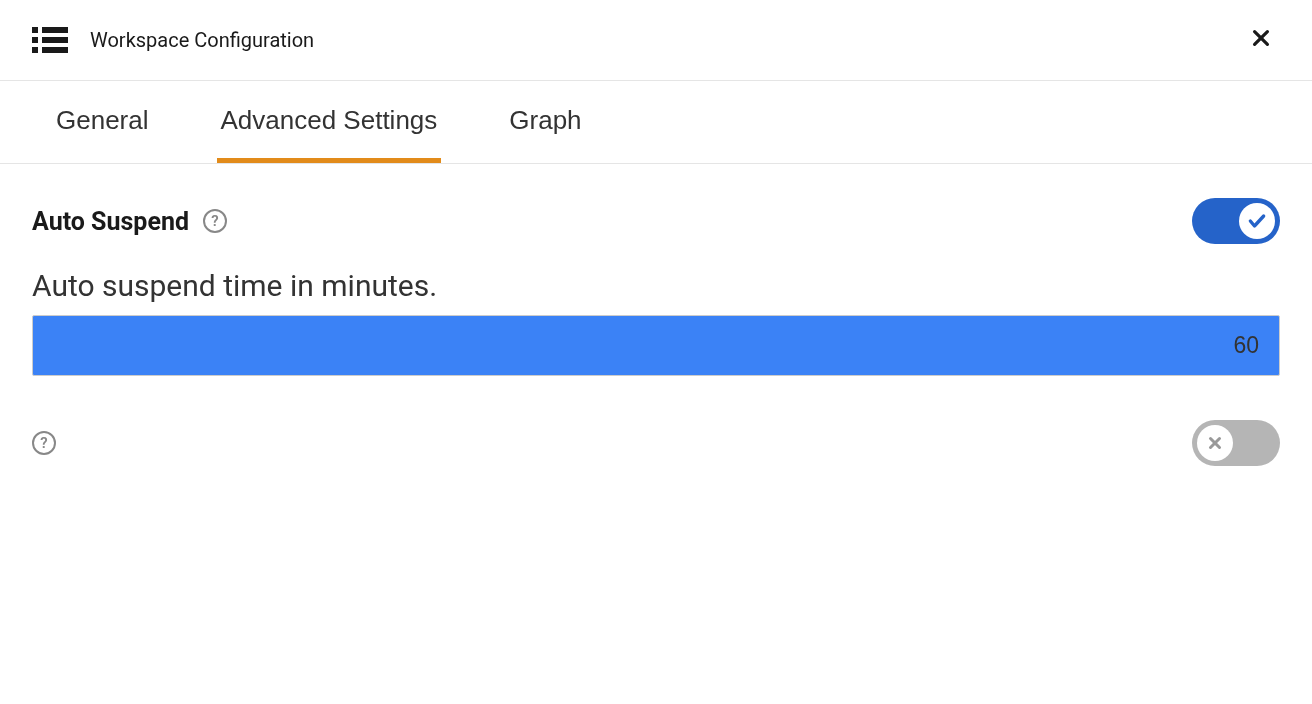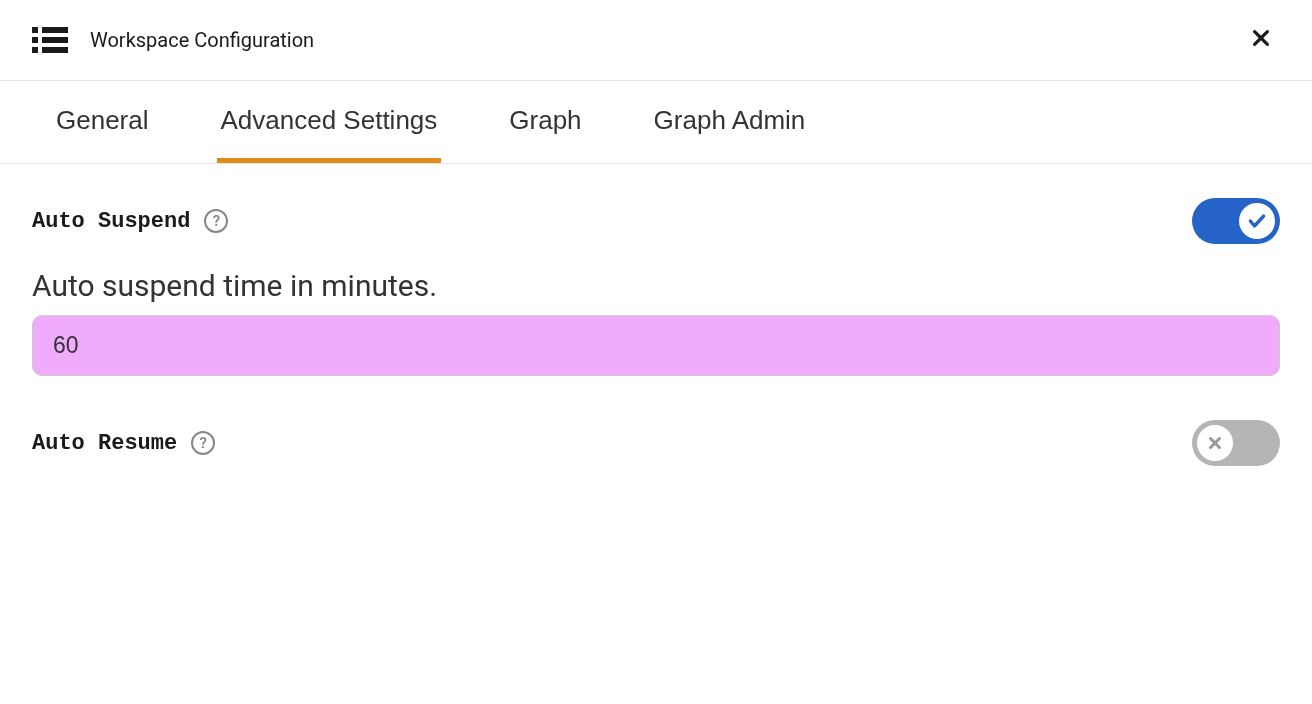--- a/index.html
+++ b/index.html
@@ -83,24 +83,23 @@
       align-items: center;
       justify-content: space-between;
       margin-bottom: 24px;
     }
     .setting-label-group {
       display: flex;
       align-items: center;
       gap: 14px;
     }
     .setting-label {
-      font-size: 22px;
+      font-size: 25px;
       font-weight: 700;
       color: #1a1a1a;
-      font-family: Liberation Mono, monospace;
     }
     .help-icon {
       width: 24px;
       height: 24px;
       border: 2px solid #888;
       border-radius: 50%;
       display: flex;
       align-items: center;
       justify-content: center;
       font-size: 15px;
@@ -147,23 +146,24 @@
     .field-label {
       font-size: 30px;
       color: #333;
       margin-bottom: 12px;
     }
     .text-input {
       width: 100%;
       padding: 16px 20px;
       font-size: 23px;
       border: 1px solid #ccc;
-      border-radius: 10px;
+      border-radius: 2px;
       color: #333;
-      background: #f0abfc;
+      background: #3b82f6;
+      text-align: right;
     }
     .section-gap {
       margin-top: 44px;
     }
   </style>
 </head>
 <body>
 
 <div class="header">
   <div class="menu-icon">
@@ -186,21 +186,20 @@
       <line x1="5" y1="5" x2="19" y2="19"></line>
       <line x1="19" y1="5" x2="5" y2="19"></line>
     </svg>
   </button>
 </div>
 
 <div class="tabs">
   <button class="tab">General</button>
   <button class="tab active">Advanced Settings</button>
   <button class="tab">Graph</button>
-  <button class="tab">Graph Admin</button>
 </div>
 
 <div class="content">
 
   <div class="setting-row">
     <div class="setting-label-group">
       <span class="setting-label">Auto Suspend</span>
       <span class="help-icon">?</span>
     </div>
     <div class="toggle on">
@@ -210,21 +209,20 @@
         </svg>
       </div>
     </div>
   </div>
 
   <div class="field-label">Auto suspend time in minutes.</div>
   <input type="text" class="text-input" value="60" style="">
 
   <div class="setting-row section-gap">
     <div class="setting-label-group">
-      <span class="setting-label">Auto Resume</span>
       <span class="help-icon">?</span>
     </div>
     <div class="toggle off">
       <div class="toggle-knob">
         <svg class="x-icon" width="18" height="18" viewBox="0 0 24 24" fill="none" stroke="currentColor" stroke-width="4" stroke-linecap="round">
           <line x1="6" y1="6" x2="18" y2="18"></line>
           <line x1="18" y1="6" x2="6" y2="18"></line>
         </svg>
       </div>
     </div>

